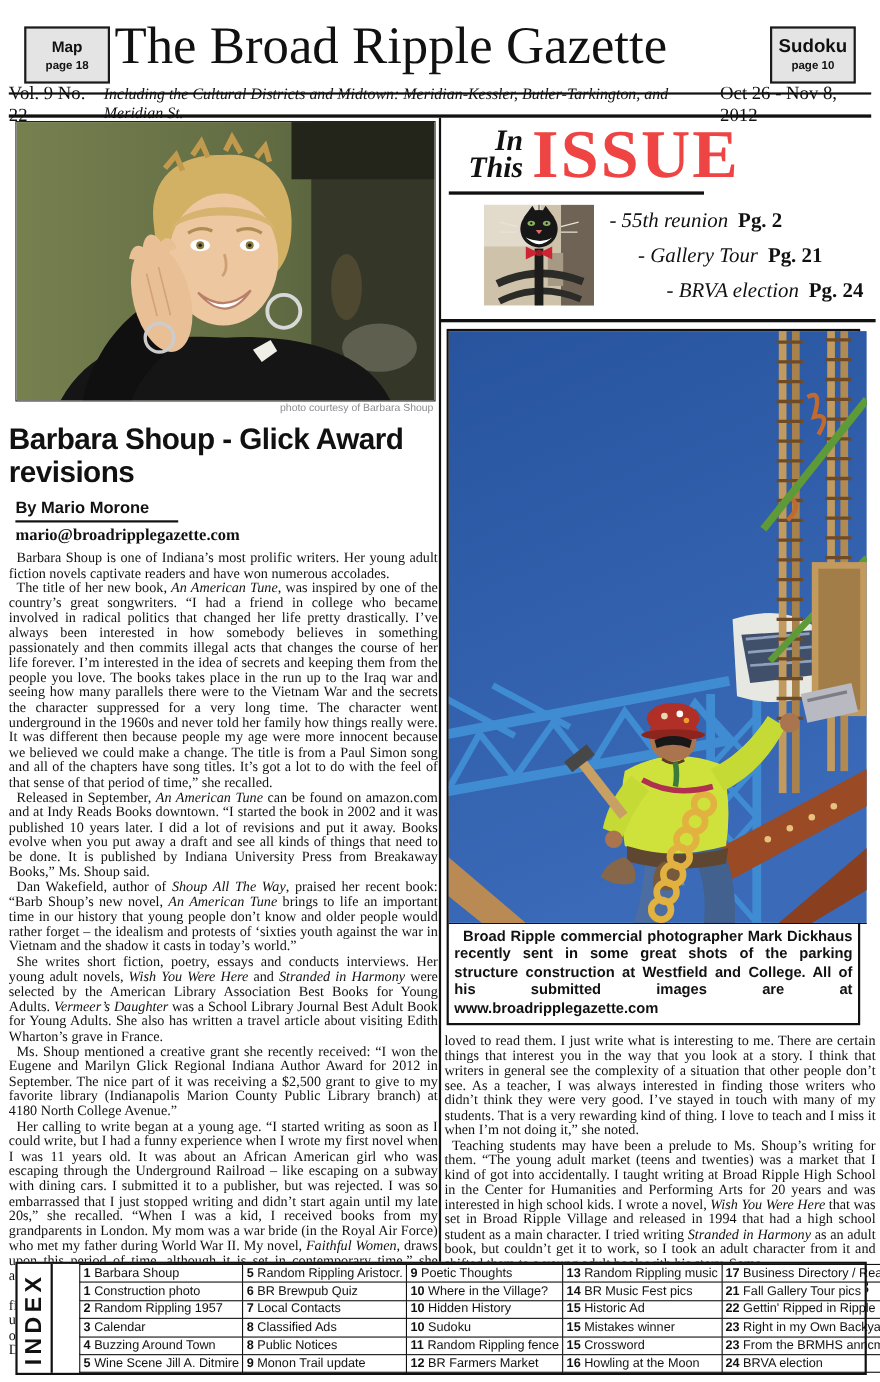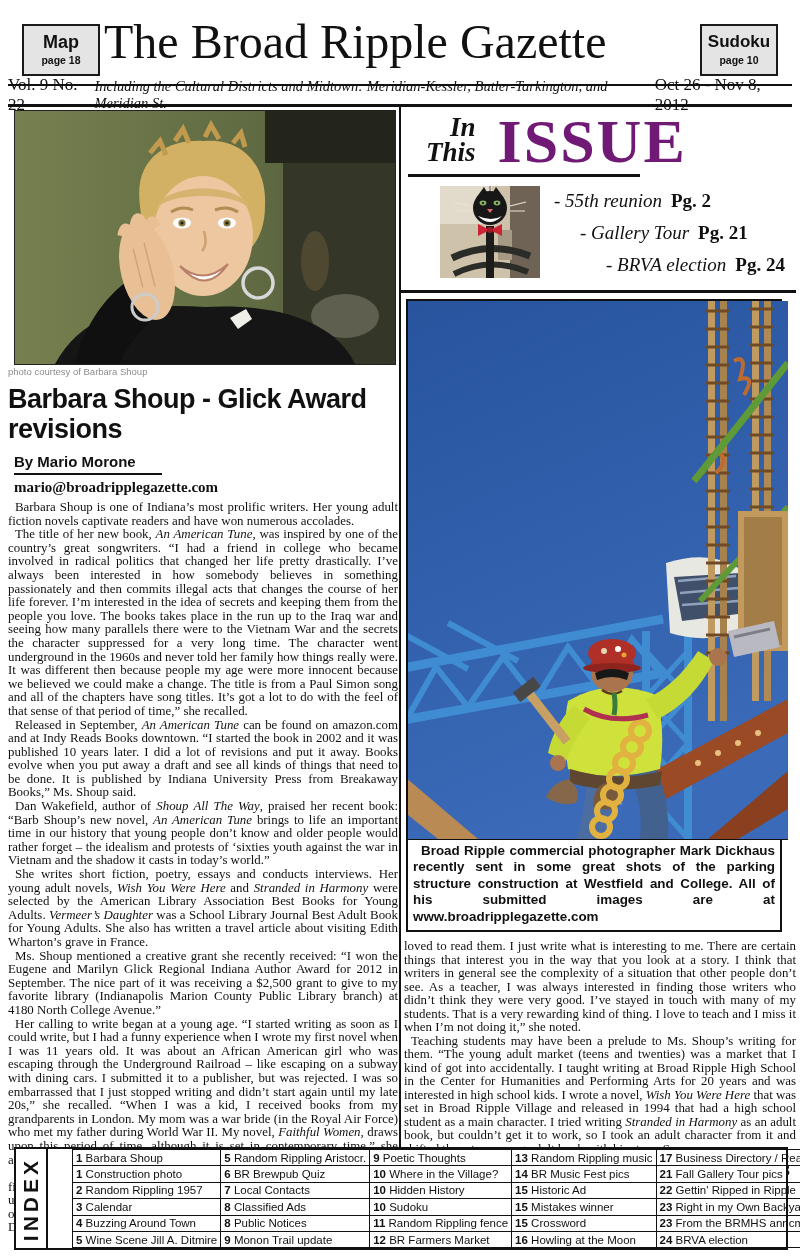--- a/index.html
+++ b/index.html
@@ -1,49 +1,49 @@
 <!DOCTYPE html>
 <html><head>
 <meta charset="utf-8">
 <style>
   html,body{margin:0;padding:0;}
   body{width:800px;height:1256px;position:relative;background:#ffffff;
        font-family:"Liberation Serif",serif;color:#111;overflow:hidden;}
   
   .corner-box{position:absolute;top:24px;width:78px;height:52px;background:#e4e4e4;
       border:2px solid #1a1a1a;text-align:center;box-sizing:border-box;}
-  .corner-box .big{font-family:"Liberation Sans",sans-serif;font-weight:bold;font-size:18px;line-height:26px;margin-top:3px;}
+  .corner-box .big{font-family:"Liberation Sans",sans-serif;font-weight:bold;font-size:14px;line-height:26px;margin-top:3px;}
   .corner-box.sudoku .big{font-size:17px;line-height:26px;}
   .corner-box .small{font-family:"Liberation Sans",sans-serif;font-weight:bold;font-size:10.5px;line-height:11px;}
   .masthead-title{position:absolute;top:16px;left:104px;right:104px;text-align:left;
       font-size:48px;line-height:52px;font-family:"Liberation Serif",serif;}
   .rule{position:absolute;left:8px;width:784px;background:#111;}
   .dateline{position:absolute;top:86px;left:8px;width:784px;height:18px;
       display:flex;justify-content:space-between;align-items:center;}
   .dateline .vol,.dateline .date{font-size:17px;}
   .dateline .tagline{font-style:italic;font-size:14.5px;}
   .vdivider{position:absolute;left:399px;top:107px;width:2px;height:1041px;background:#111;}
   
   .col-left{position:absolute;left:8px;top:110px;width:390px;}
   .photo-frame{margin-left:6px;width:380px;height:253px;border:1px solid #222;overflow:hidden;}
-  .photo-credit{font-family:"Liberation Sans",sans-serif;font-size:9.5px;
+  .photo-credit{text-align:right;font-family:"Liberation Sans",sans-serif;font-size:9.5px;
       color:#8d8d8d;margin:1px 4px 0 0;}
   .headline{font-family:"Liberation Sans",sans-serif;font-weight:bold;font-size:27px;
       letter-spacing:-0.5px;line-height:30px;margin-top:7px;}
   .byline{display:inline-block;font-family:"Liberation Sans",sans-serif;font-weight:bold;
       font-size:15px;margin:9px 0 0 6px;border-bottom:2px solid #111;padding:0 26px 3px 0;}
   .email{font-weight:bold;font-size:15px;margin:4px 0 5px 6px;}
   .body-text{font-size:12.9px;line-height:13.6px;text-align:justify;}
   .body-text p{margin:0;text-indent:7px;}
   .it{font-style:italic;}
   
   .col-right{position:absolute;left:404px;top:108px;width:392px;}
   .issue-head{display:flex;align-items:flex-end;margin:6px 0 0 22px;}
   .issue-prefix{text-align:right;font-style:italic;font-weight:bold;font-size:27px;
-      line-height:25px;margin-right:22px;padding-bottom:3px;}
+      line-height:25px;margin-right:8px;padding-bottom:3px;}
   .issue-word{font-family:"Liberation Serif",serif;font-weight:bold;font-size:62px;
       line-height:54px;letter-spacing:2px;}
   .issue-rule{width:232px;height:3px;background:#111;margin:6px 0 9px 4px;}
   .issue-body{display:flex;margin-left:36px;height:100px;}
   .cat-frame{width:100px;height:92px;flex:0 0 auto;overflow:hidden;}
   .issue-items{padding:4px 0 0 14px;}
   .issue-item{font-size:19px;margin-bottom:10px;white-space:nowrap;}
   .issue-item.i2{margin-left:26px;}
   .issue-item.i3{margin-left:52px;}
   .issue-item .t{font-style:italic;}
@@ -153,21 +153,21 @@
     <p>A renewed interest in writing began a new chapter in her life.  “I took my first class at the Writers’ Center in 1979.  It was originally part of the free university in Broad Ripple in the 1970s and later became a non-profit organization.  I’ve always been involved in it and later became Executive Director of it.  I always loved novels and</p>
   </div>
 </div>
 
 <div class="col-right">
   <div class="issue-head">
     <div class="issue-prefix">
       <div>In</div>
       <div>This</div>
     </div>
-    <div class="issue-word" style="color: #701a75;">ISSUE</div>
+    <div class="issue-word" style="color: #ef4444;">ISSUE</div>
   </div>
   <div class="issue-rule"></div>
   <div class="issue-body">
     <div class="cat-frame">
       <svg width="100" height="92" viewBox="0 0 100 92">
         <rect width="100" height="92" fill="#cfc2ab"></rect>
         <rect x="0" y="0" width="52" height="38" fill="#e2dbcc"></rect>
         <rect x="70" y="0" width="30" height="92" fill="#6e6354"></rect>
         <rect x="58" y="44" width="14" height="30" fill="#a79a84"></rect>
         <line x1="50" y1="0" x2="50" y2="8" stroke="#555" stroke-width="1"></line>

